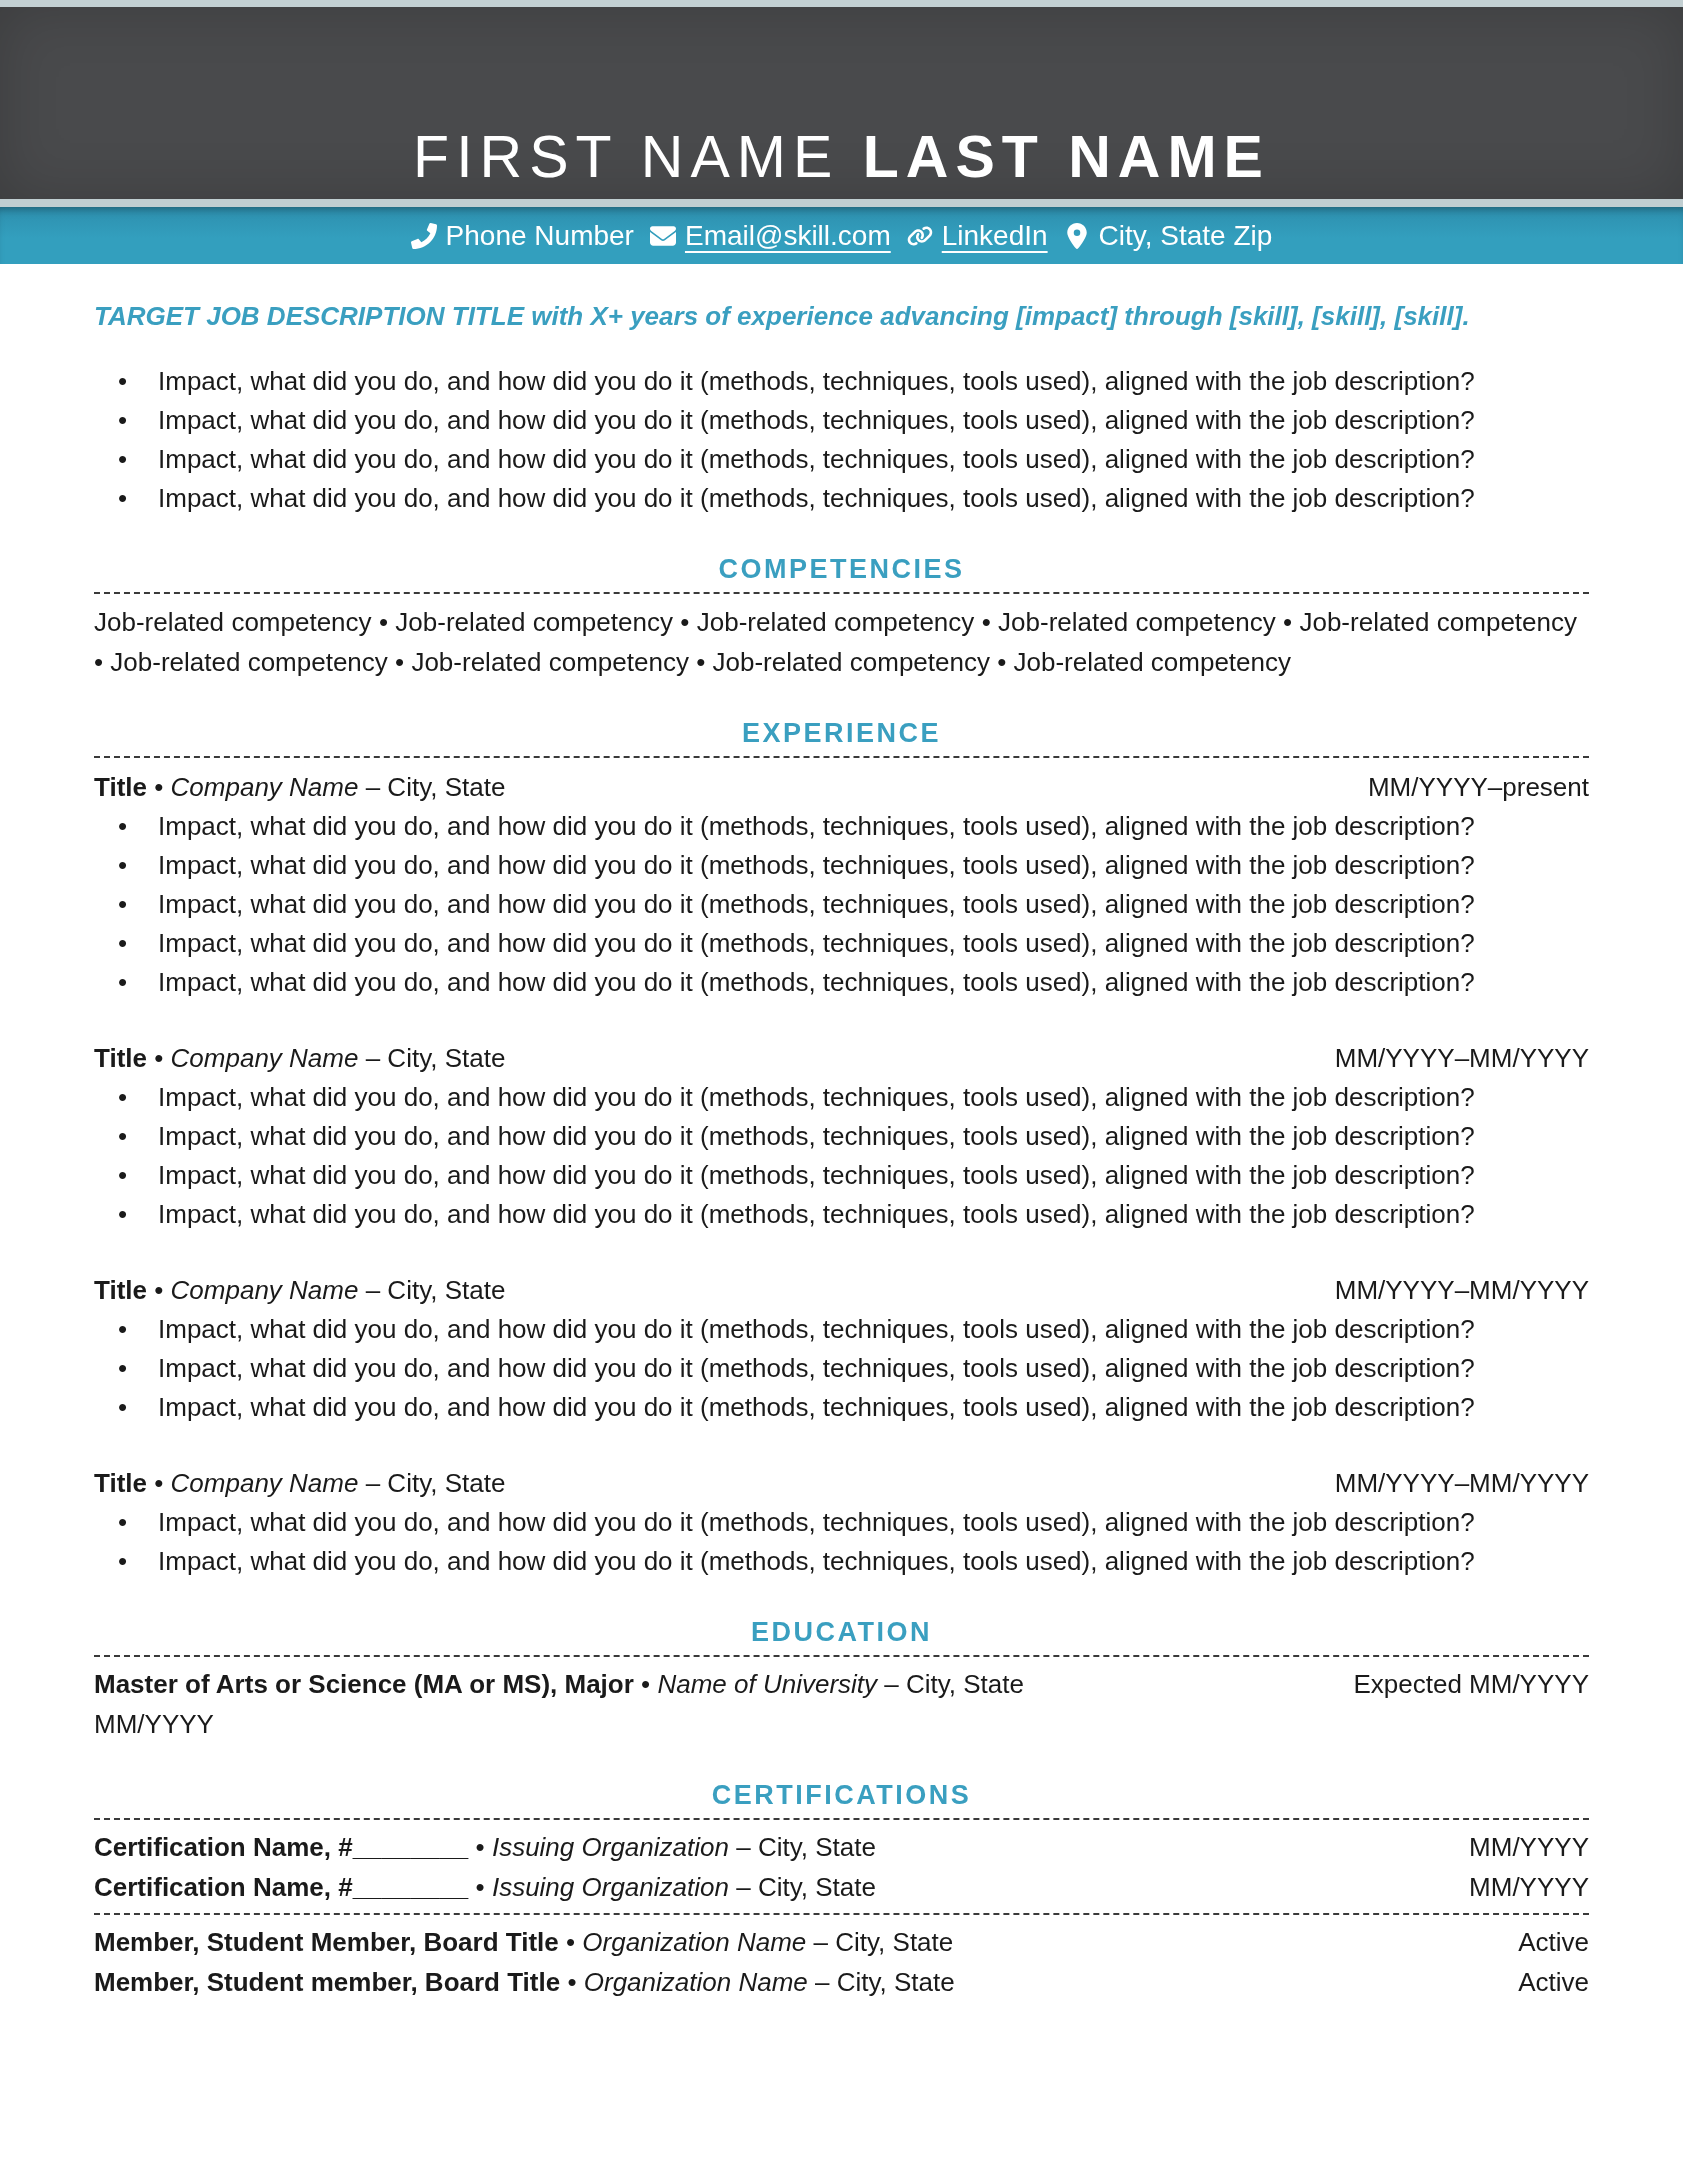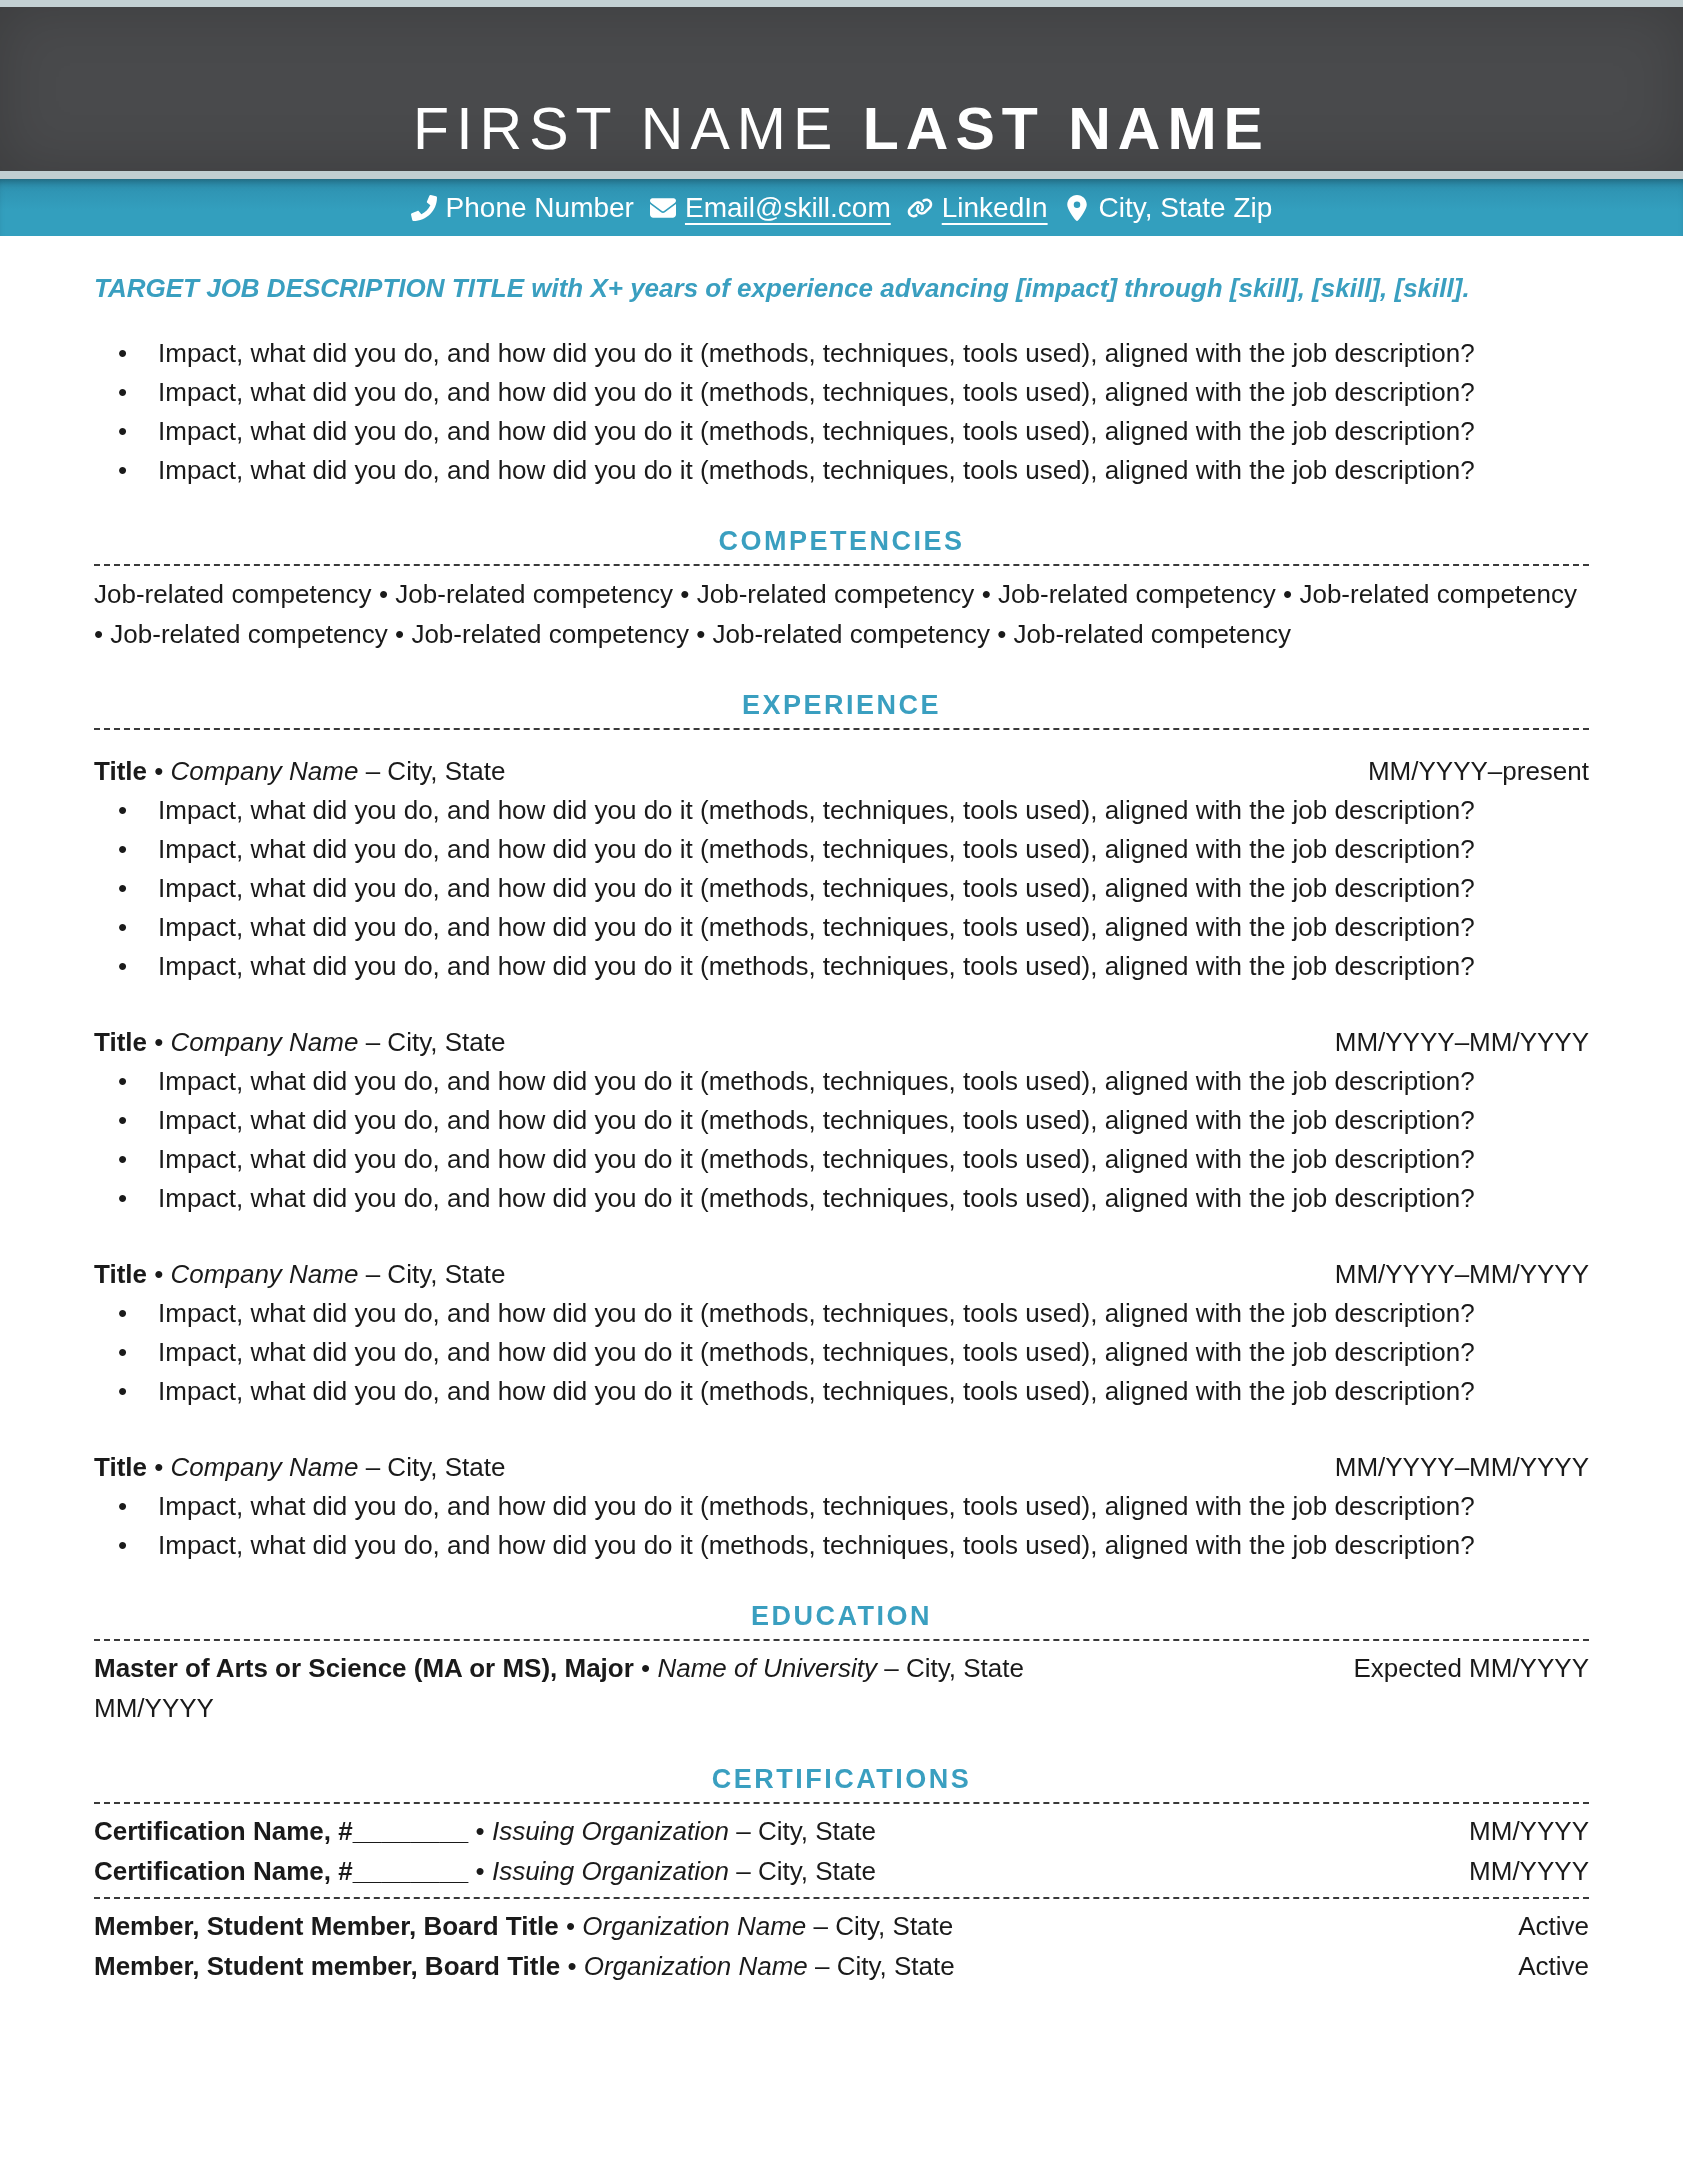--- a/index.html
+++ b/index.html
@@ -5,21 +5,21 @@
   html, body { margin: 0; padding: 0; background: #ffffff; }
   body {
     width: 1683px; height: 2178px; overflow: hidden;
     font-family: "Liberation Sans", sans-serif;
     color: #1a1a1a;
   }
   .band { height: 7px; background: #c3d0d3; }
   .band.mid { height: 8px; background: #c0ced1; }
 
   .name-header {
-    height: 164px; background: #494a4c;
+    height: 192px; background: #494a4c;
     box-shadow: inset 0 0 59px rgba(0,0,0,.18);
     display: flex; align-items: flex-end; justify-content: center;
     box-sizing: border-box; padding-bottom: 12px;
   }
   .name { color: #ffffff; font-size: 59px; letter-spacing: 7px; line-height: 1; white-space: nowrap; }
   .name .first { font-weight: 400; }
   .name .last  { font-weight: 700; }
 
   .contact-bar {
     height: 57px; background: linear-gradient(#2d8fae, #339fbe 55%);
@@ -68,21 +68,21 @@
     display: flex; justify-content: space-between; align-items: baseline;
     font-size: 26px; line-height: 39px;
   }
   .row .left { white-space: nowrap; }
   .row .date { white-space: nowrap; }
   .b { font-weight: 700; }
   .i { font-style: italic; }
 
   .job { margin-top: 0; }
   .job + .job { margin-top: 37px; }
-  .jobs-wrap { margin-top: 22px; }
+  .jobs-wrap { margin-top: 10px; }
 
   .edu-rows, .cert-rows, .aff-rows { margin-top: 7px; }
   .edu-rows .row, .cert-rows .row, .aff-rows .row { line-height: 40px; }
 
   .cert-blank { font-weight: 700; letter-spacing: 0; }
 </style>
 </head>
 <body>
 
 <div class="band"></div>

